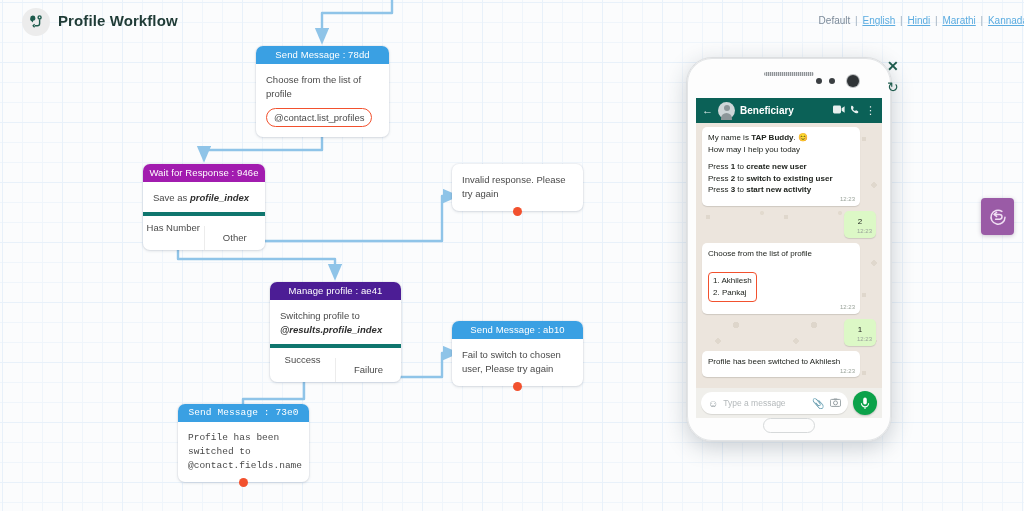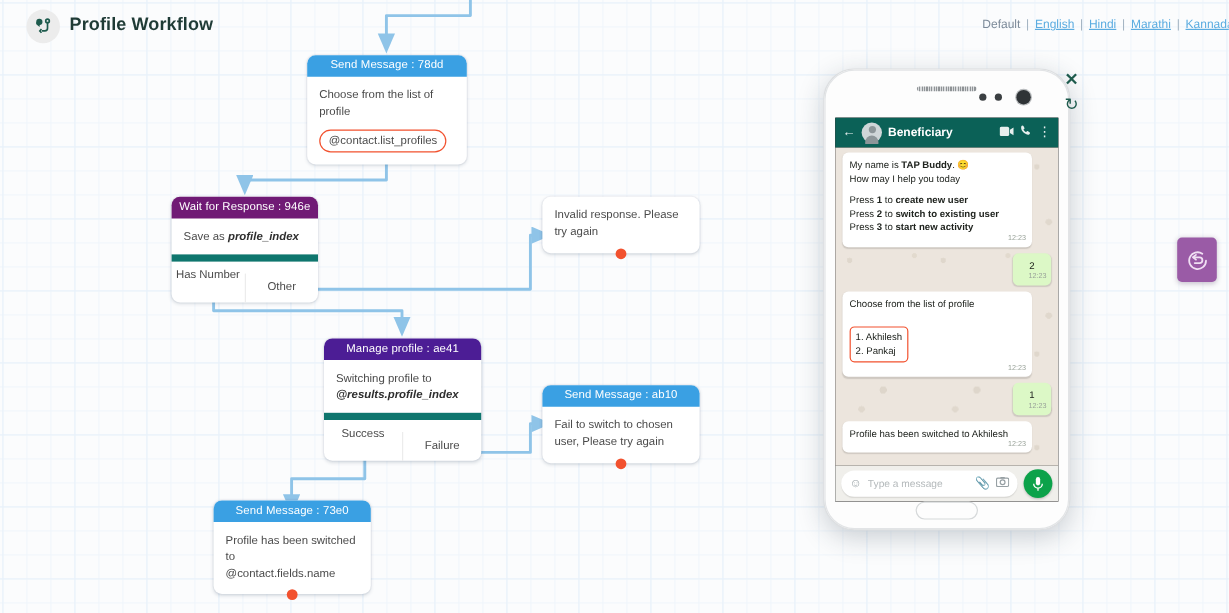--- a/index.html
+++ b/index.html
@@ -63,36 +63,36 @@
   }
   .node-head {
     height: 18px; line-height: 18px;
     border-radius: 7px 7px 0 0;
     text-align: center;
     font-size: 9.5px; color: #fff;
     letter-spacing: .1px;
     white-space: nowrap; overflow: hidden;
   }
   .head-blue  { background: #3aa0e3; }
-  .head-steel { background: #701a75; }
+  .head-steel { background: #a21caf; }
   .head-grey  { background: #4c1d95; }
   .node-body {
     padding: 9px 10px 10px 10px;
     font-size: 9.5px; color: #4a4a4a; line-height: 1.45;
   }
   .node-body.tight { padding-bottom: 7px; }
   .node-var-bold { font-weight: bold; color: #2e2e2e; font-style: italic; }
   .pill {
     display: inline-block; margin-top: 7px;
     border: 1px solid #f2512e; border-radius: 11px;
     padding: 2px 7px; font-size: 9.5px; color: #4a4a4a;
     background: #fff;
   }
   .node-ports {
-    display: flex; border-top: 6px solid #0f766e;
+    display: flex; border-top: 4px solid #0f766e;
   }
   .node-port {
     flex: 1; text-align: center; padding: 6px 2px 7px 2px;
     font-size: 9.5px; color: #4a4a4a; cursor: pointer;
   }
   .node-port + .node-port { border-left: 1px solid #ececec; margin-top: 10px; }
   .end-dot {
     position: absolute; bottom: -5px; left: 50%; margin-left: -4.5px;
     width: 9px; height: 9px; border-radius: 50%; background: #f2512e;
   }
@@ -304,21 +304,21 @@
 </div>
 
 <div class="node" style="left:452px; top:321px; width:131px;">
   <div class="node-head head-blue">Send Message : ab10</div>
   <div class="node-body" style="min-height:42px">
     <div>Fail to switch to chosen user, Please try again</div>
   </div>
   <div class="end-dot"></div>
 </div>
 
-<div class="node" style="left:178px; top:417px; width:131px;">
+<div class="node" style="left:178px; top:404px; width:131px;font-family:Liberation Mono, monospace;">
   <div class="node-head head-blue">Send Message : 73e0</div>
   <div class="node-body" style="min-height:42px">
     <div>Profile has been switched to</div>
     <div>@contact.fields.name</div>
   </div>
   <div class="end-dot"></div>
 </div>
 
 <div class="side-ctrl" id="btn-close">✕</div>
 <div class="side-ctrl" id="btn-refresh">↻</div>

